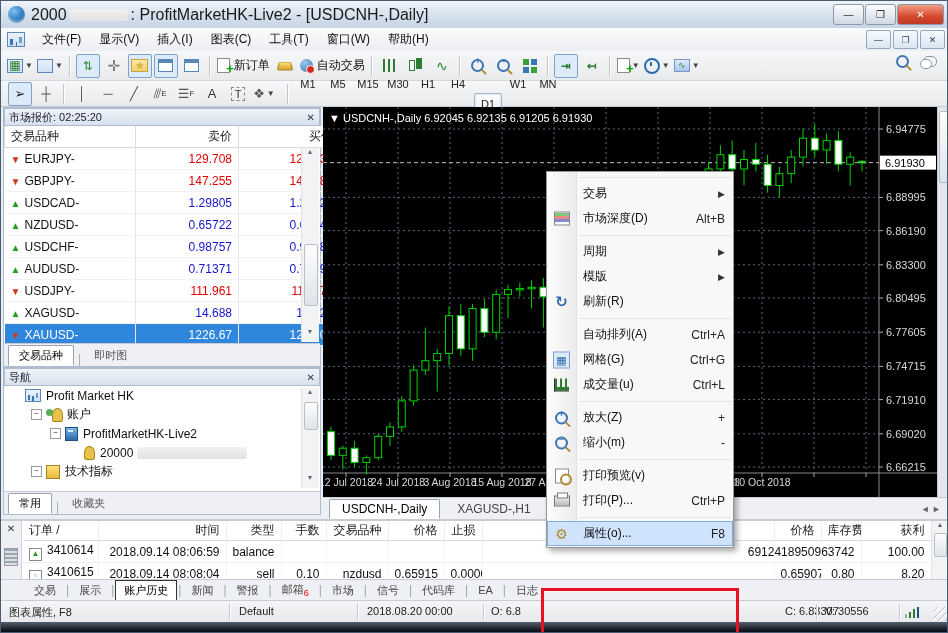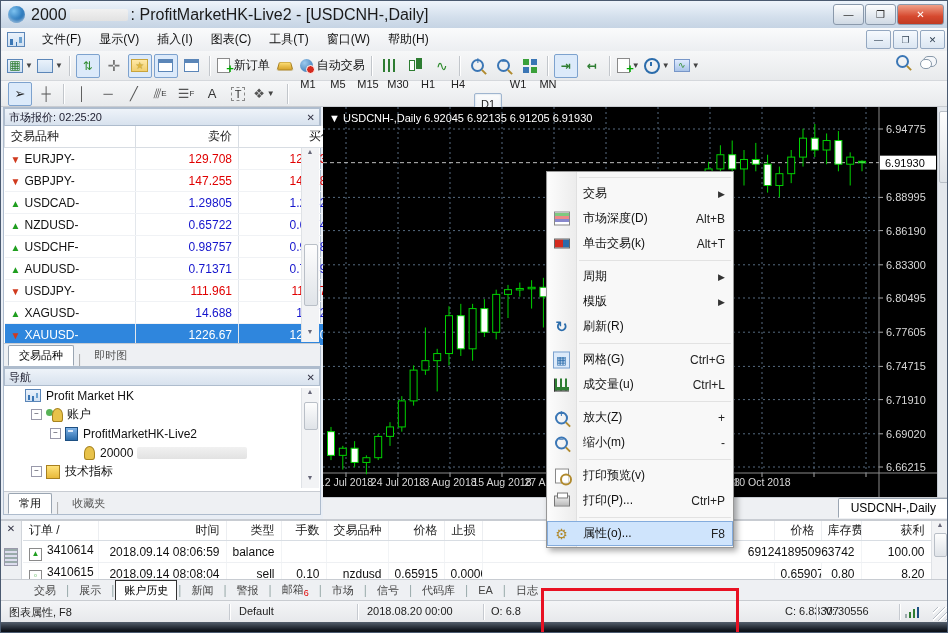--- a/index.html
+++ b/index.html
@@ -105,21 +105,21 @@
   .ti-accounts::after{content:"";position:absolute;left:6px;top:0;width:9px;height:12px;border-radius:50% 50% 20% 20%;background:#e8c24a;border:1px solid #a8841f;}
   .ti-server{width:11px;height:12px;background:linear-gradient(#7fb3e8,#2b6cab);border:1px solid #1d4f82;}
   .ti-server::after{content:"";position:absolute;left:2px;top:2px;width:5px;height:2px;background:#dce9f8;}
   .ti-account{width:9px;height:12px;border-radius:50% 50% 25% 25%;background:#e8c24a;border:1px solid #a8841f;margin-left:2px;}
   .ti-f{width:12px;height:12px;background:linear-gradient(#ffe27a,#e8b93a);border:1px solid #a8801f;color:#234;font-style:italic;font-weight:bold;font-size:10px;line-height:12px;text-align:center;}
   .nav-scroll{position:absolute;right:1px;top:20px;bottom:26px;width:17px;background:#f2f3f5;border-left:1px solid #dfe2e6;}
   
   #chart-window{position:absolute;left:322px;top:106px;width:614px;height:390px;background:#000;}
   #right-strip{position:absolute;left:936px;top:106px;width:12px;height:412px;background:#e3e7ec;border-left:1px solid #c6ccd4;}
   #right-strip .sb-thumb{left:1px;width:8px;top:4px;height:70px;}
-  #chart-tabs{position:absolute;left:322px;top:496px;width:626px;height:22px;background:#eef0f3;border-top:1px solid #c8ccd2;display:flex;align-items:flex-end;padding-left:6px;box-sizing:border-box;flex-direction:column;}
+  #chart-tabs{position:absolute;left:322px;top:496px;width:626px;height:22px;background:#eef0f3;border-top:1px solid #c8ccd2;display:flex;align-items:flex-end;padding-left:6px;box-sizing:border-box;}
   .ctab{padding:2px 12px;font-size:12px;color:#444;border:1px solid transparent;}
   .ctab.active{background:#fff;border-color:#9aa5b2;border-bottom-color:#fff;color:#000;border-radius:2px 2px 0 0;}
   .ctab-arrows{margin-left:auto;margin-right:8px;color:#667;font-size:9px;align-self:center;}
   
   #terminal{position:absolute;left:0;top:518px;width:948px;height:60px;background:#fff;border-top:2px solid #c8ccd2;overflow:hidden;box-sizing:border-box;}
   #term-strip{position:absolute;left:0;top:0;width:20px;height:60px;background:#eef0f3;border-right:1px solid #d0d4da;}
   #term-strip .x{display:block;text-align:center;font-size:10px;font-weight:bold;color:#334;padding-top:2px;}
   #term-strip .dockicon{display:block;margin:14px auto 0;width:12px;height:16px;background:repeating-linear-gradient(#9aa 0 2px,#dde 2px 4px);border:1px solid #99a;}
   #term-table{border-collapse:collapse;position:absolute;left:22px;top:0;table-layout:fixed;}
   #term-table th{font-weight:normal;text-align:right;height:19px;border-bottom:1px solid #d8dde3;border-right:1px solid #eceef1;padding:0 6px;color:#222;white-space:nowrap;overflow:hidden;}
@@ -747,46 +747,43 @@
         <span class="cm-label">交易</span>
         <span class="cm-sub">▶</span>
       </div>
       <div class="cm-item">
         <span class="cm-ic">
           <span class="ci-dom"></span>
         </span>
         <span class="cm-label">市场深度(D)</span>
         <span class="cm-right">Alt+B</span>
       </div>
-      <div class="cm-item">
-        <span class="cm-ic">
-          <span class="ci-oneclick"></span>
-        </span>
-        <span class="cm-label">单击交易(k)</span>
-        <span class="cm-right">Alt+T</span>
-      </div>
       <div class="cm-sepwrap">
         <div class="cm-sep" style="flex:1;"></div>
       </div>
       <div class="cm-item">
         <span class="cm-label">周期</span>
         <span class="cm-sub">▶</span>
       </div>
       <div class="cm-item">
         <span class="cm-label">模版</span>
         <span class="cm-sub">▶</span>
       </div>
       <div class="cm-item">
         <span class="cm-ic">
           <span class="ci-refresh">↻</span>
         </span>
         <span class="cm-label">刷新(R)</span>
       </div>
       <div class="cm-sepwrap">
         <div class="cm-sep" style="flex:1;"></div>
+      </div>
+      <div class="cm-item">
+        <span class="cm-label">自动排列(A)</span>
+        <span class="cm-right">Ctrl+A</span>
       </div>
       <div class="cm-item">
         <span class="cm-ic">
           <span class="ci-grid">▦</span>
         </span>
         <span class="cm-label">网格(G)</span>
         <span class="cm-right">Ctrl+G</span>
       </div>
       <div class="cm-item">
         <span class="cm-ic">

